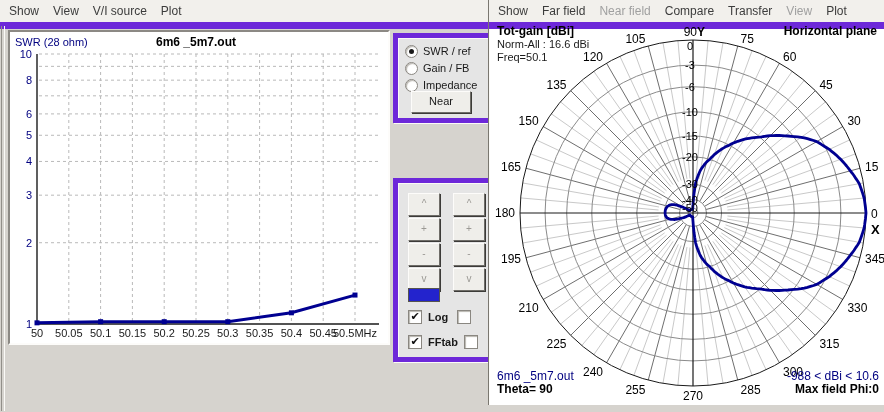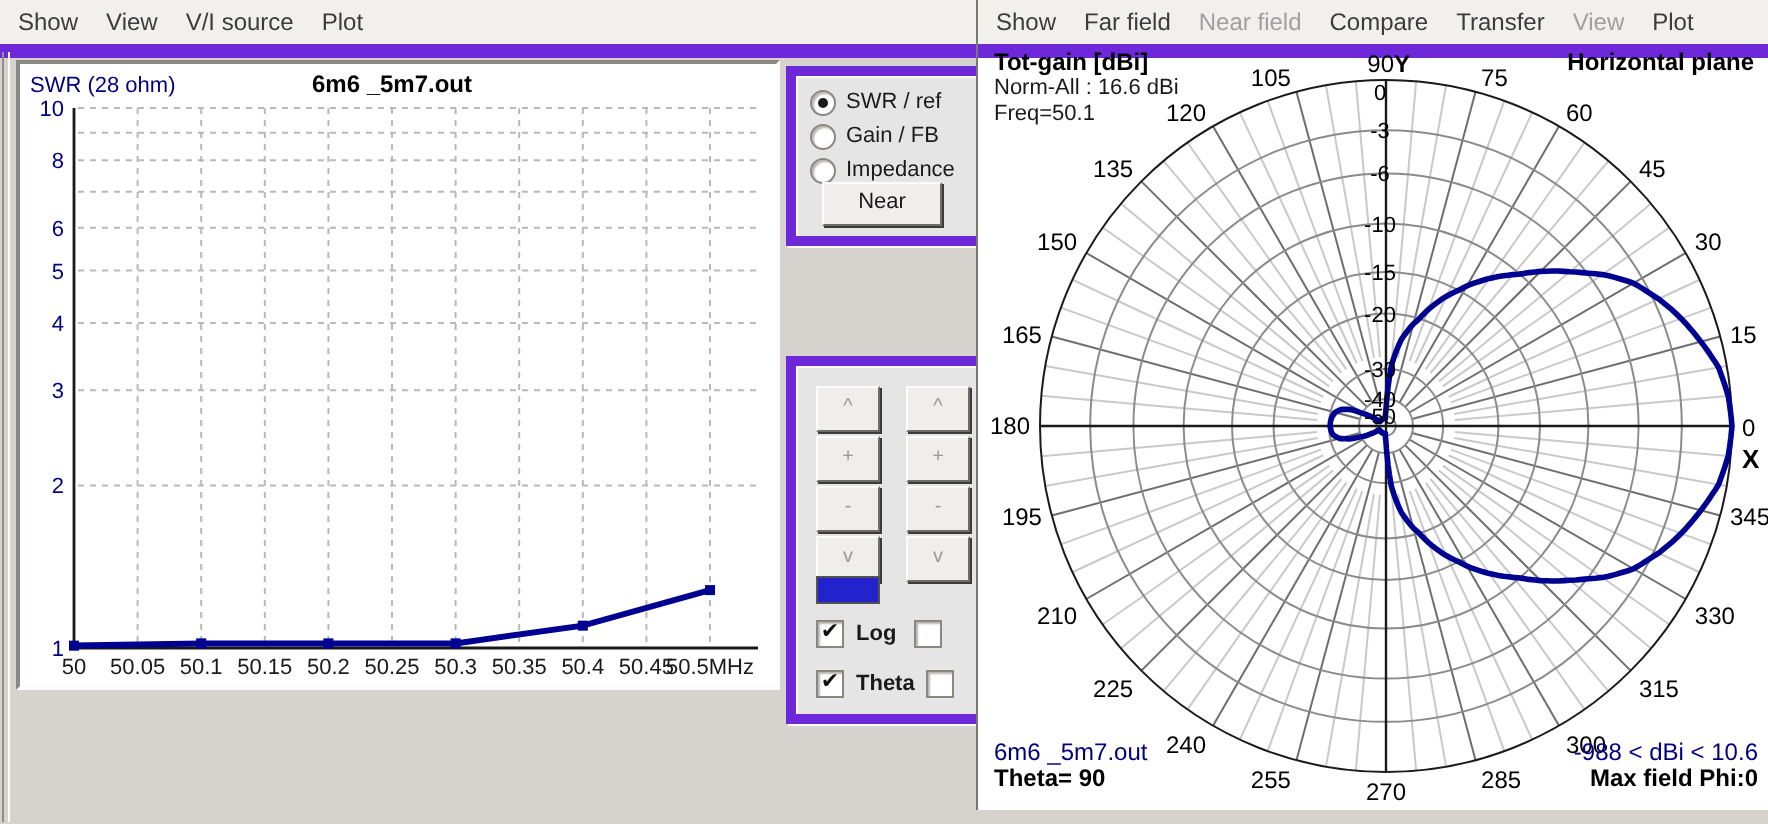--- a/index.html
+++ b/index.html
@@ -141,21 +141,21 @@
         <div class="btn stepper" style="left:55px;top:60px;">-</div>
         <div class="btn stepper" style="left:55px;top:85px;">v</div>
         <div class="swatch" style="background: rgb(35, 35, 205);"></div>
         <div class="check-row" style="top:127px;">
           <span class="checkbox"><span>✔</span></span>
           <span class="check-label">Log</span>
           <span class="checkbox" style="margin-left:3px;"><span></span></span>
         </div>
         <div class="check-row" style="top:152px;">
           <span class="checkbox"><span>✔</span></span>
-          <span class="check-label">Theta</span>
+          <span class="check-label">FFtab</span>
           <span class="checkbox" style="margin-left:0px;"><span></span></span>
         </div>
       </div>
     </div>
   </div>
 
   <div class="window right-window">
     <div class="menubar">
       <div class="menu-item">Show</div>
       <div class="menu-item">Far field</div>

